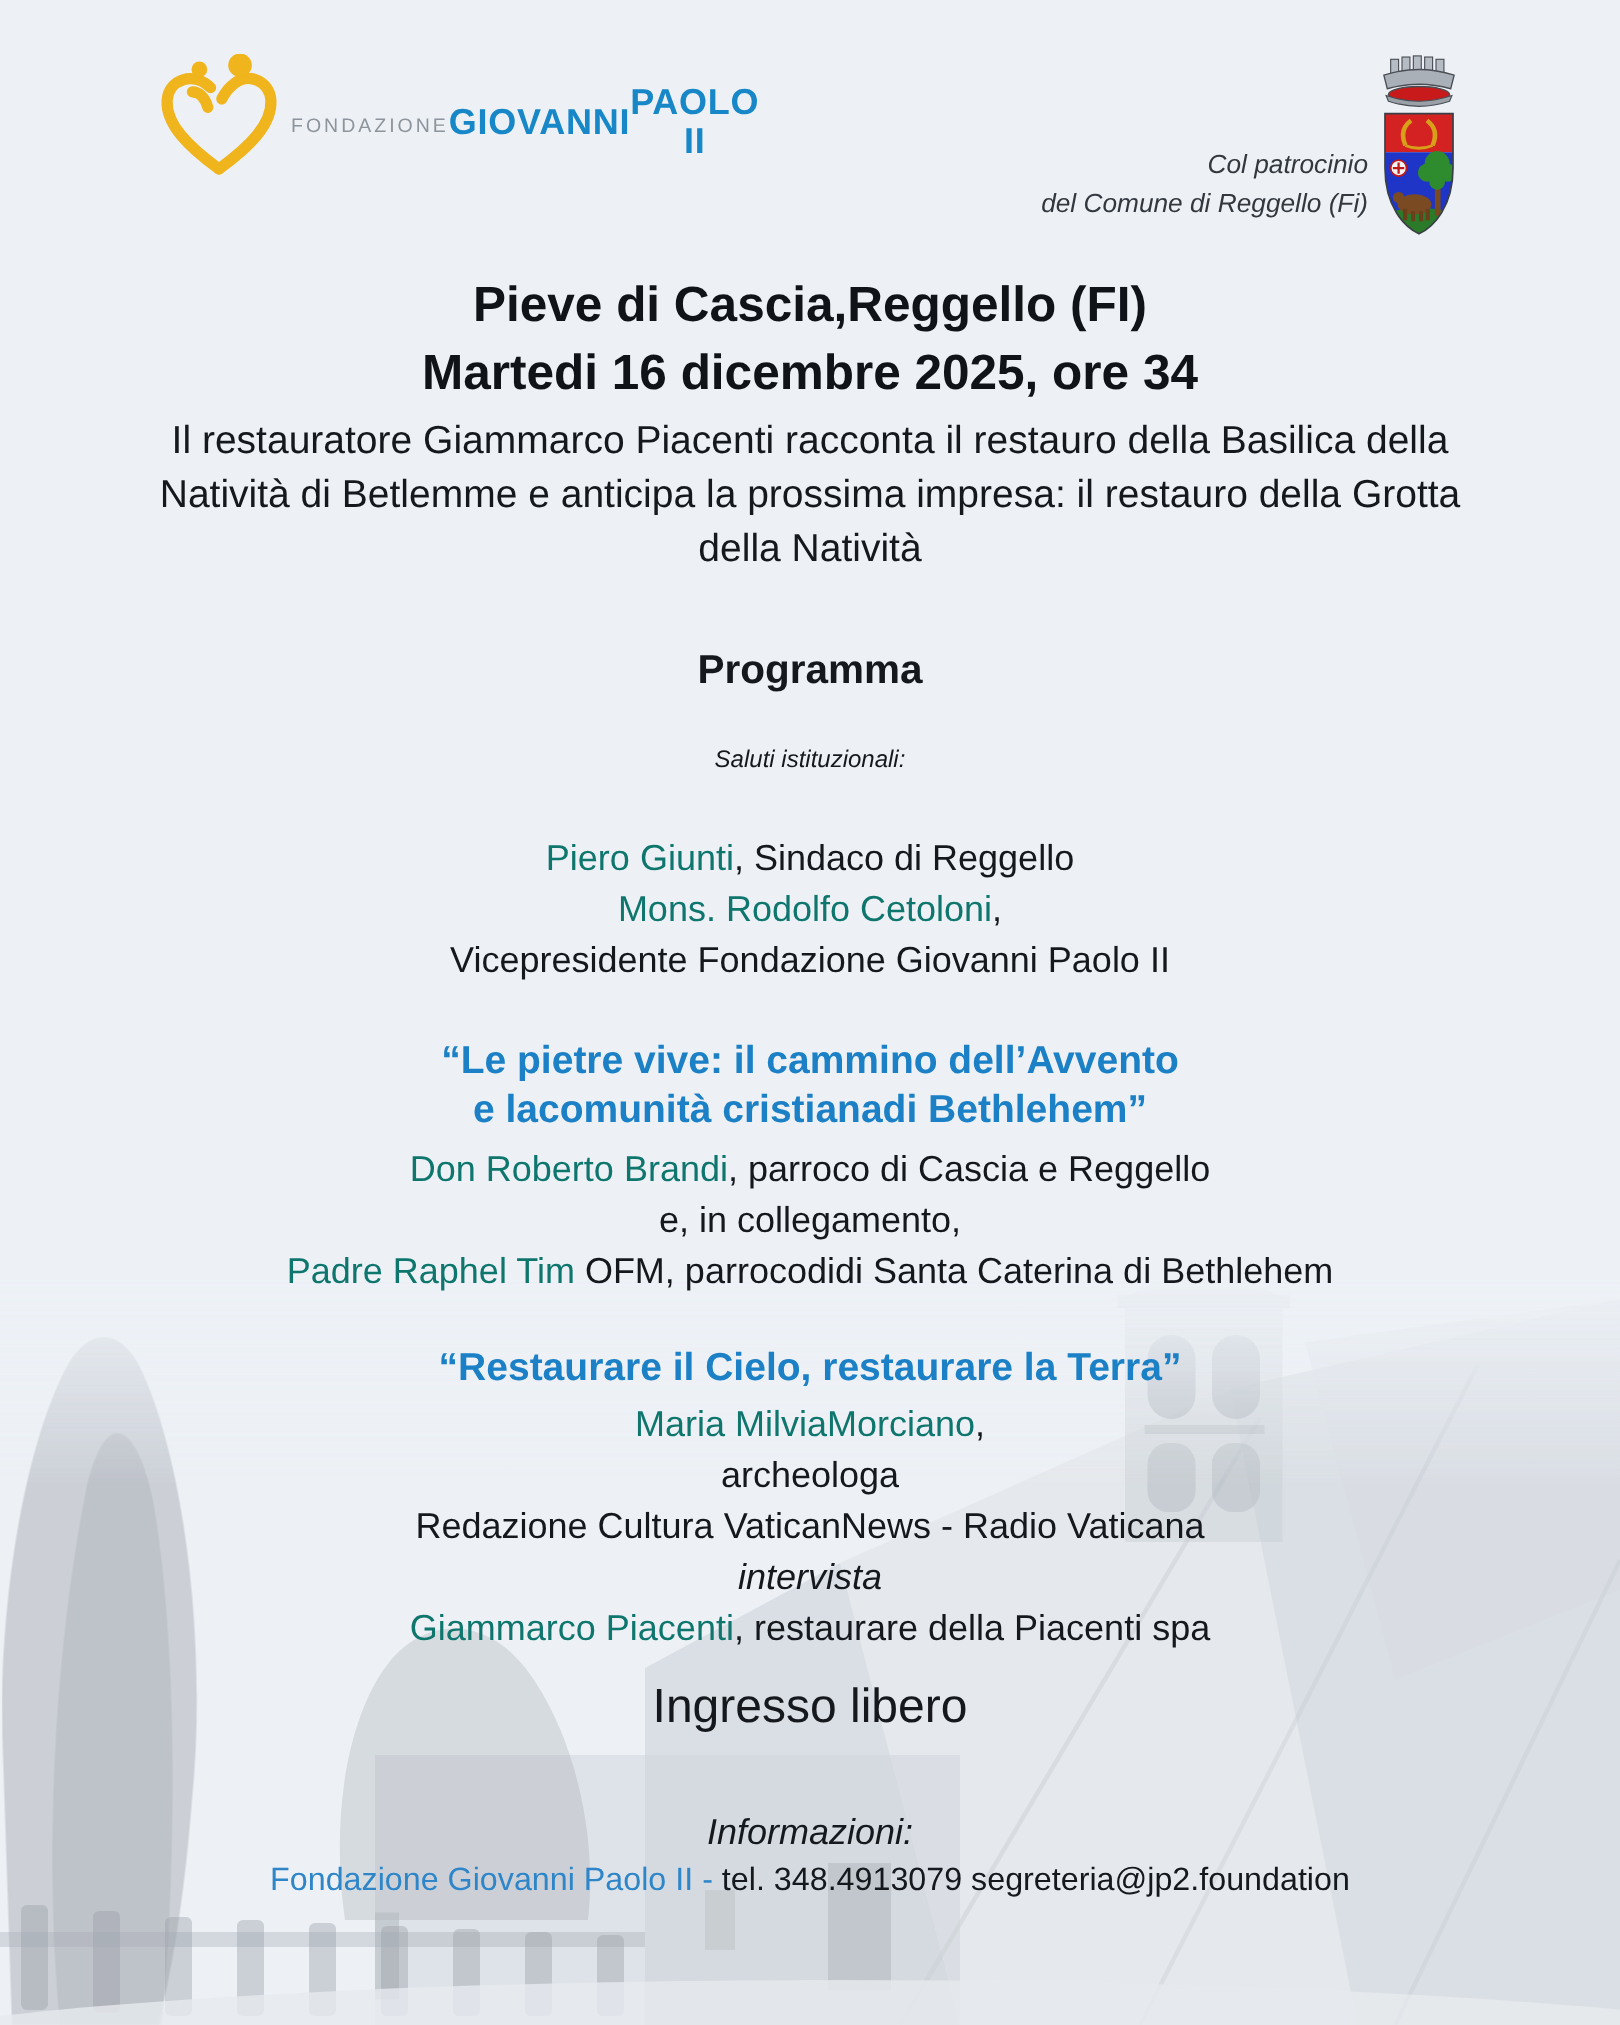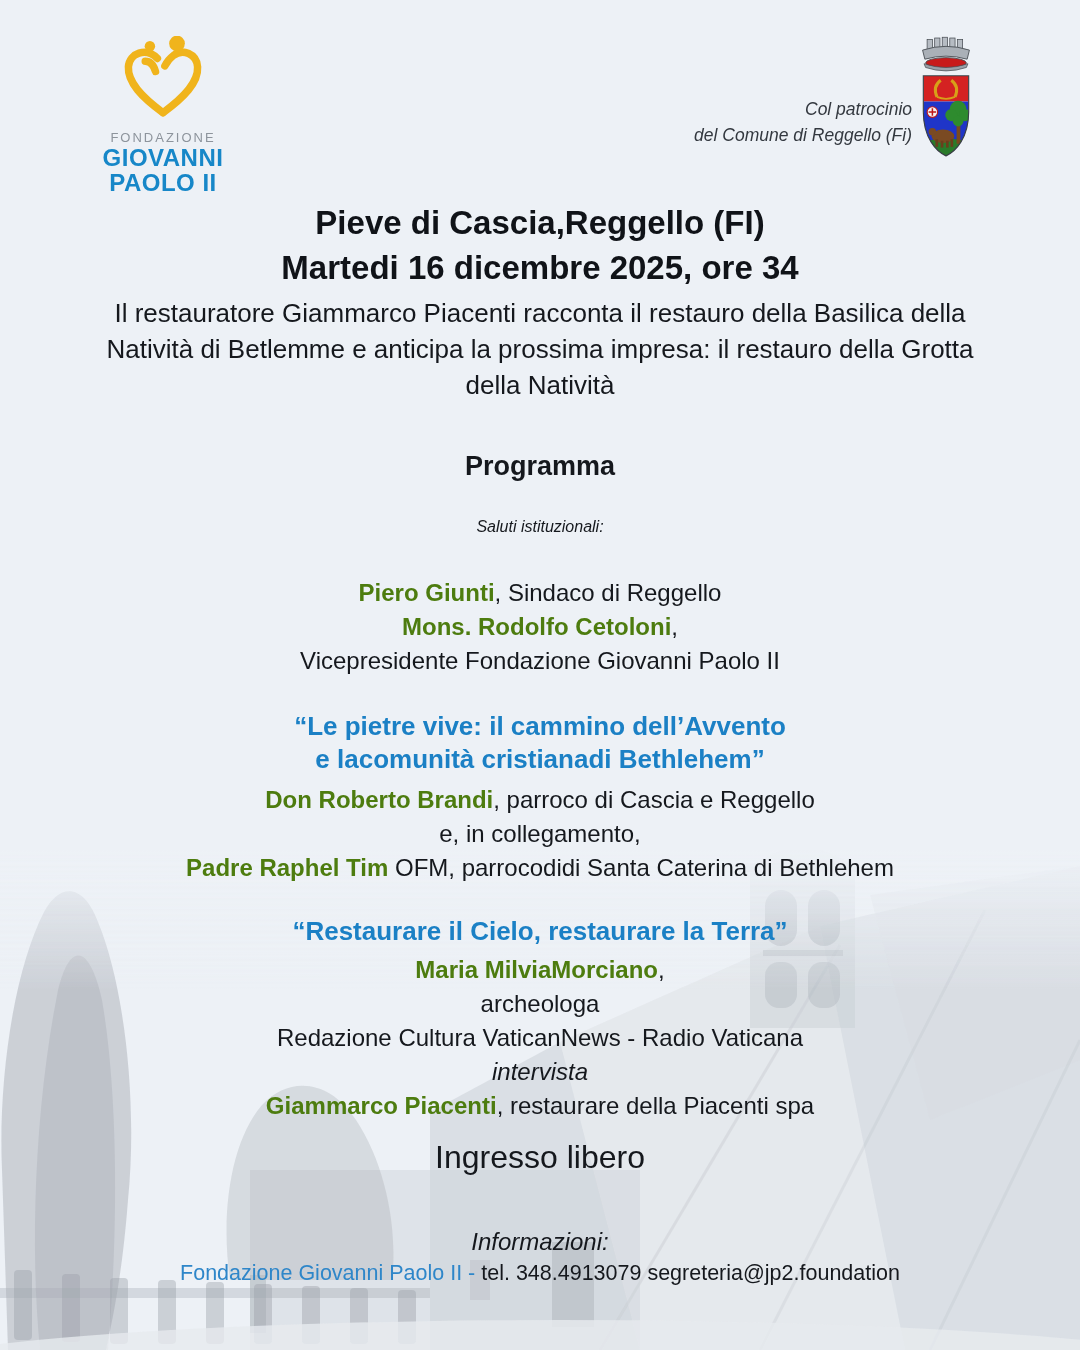--- a/index.html
+++ b/index.html
@@ -20,21 +20,21 @@
     position:relative; z-index:2;
     display:flex; flex-direction:column; align-items:center;
     text-align:center; width:100%;
   }
   
   .header {
     width:100%; box-sizing:border-box;
     display:flex; justify-content:space-between; align-items:flex-start;
     padding:36px 100px 0 98px;
   }
-  .logo { display:flex; flex-direction:column; align-items:center; width:130px; }
+  .logo { display:flex; flex-direction:row; align-items:center; width:130px; }
   .logo-word { color:#8d949c; font-size:13px; letter-spacing:2px; margin-top:4px; }
   .logo-name { color:#1787c8; font-weight:bold; font-size:24px; line-height:1.05; letter-spacing:.5px; }
   .patrocinio { display:flex; align-items:flex-start; }
   .patrocinio-text {
     margin-top:60px; text-align:right;
     font-style:italic; font-size:17.5px; line-height:1.5; color:#33383f;
   }
   
   .title { margin:30px 0 0; color:#1b80c5; font-size:40px; font-weight:bold; letter-spacing:-.3px; }
   .sub { margin:9px 0 0; font-size:33px; font-weight:bold; color:#101318; }
@@ -44,21 +44,21 @@
   .programma { margin-top:48px; font-size:27px; font-weight:bold; }
   .saluti { margin-top:36px; font-size:16px; font-style:italic; }
   .line { margin:0; font-size:24px; line-height:34px; }
   .block-institutional { margin-top:40px; }
   .talk-title { margin:0; color:#1b80c5; font-weight:bold; font-size:26px; line-height:33px; }
   .block-talk1-title { margin-top:32px; }
   .block-talk1-speakers { margin-top:7px; }
   .block-talk2-title { margin-top:30px; }
   .block-talk2-lines { margin-top:5px; }
   .italic { font-style:italic; }
-  strong { font-weight:bold; color:#4d7c0f; }
+  strong { font-weight:normal; color:#0f766e; }
   
   .ingresso { margin-top:16px; font-size:32px; }
   .info-label { margin-top:52px; font-size:24px; font-style:italic; }
   .contact { margin-top:5px; font-size:21.5px; }
   .contact .org { color:#2e86c9; }
 </style>
 </head>
 <body>
 
 <div class="poster">

